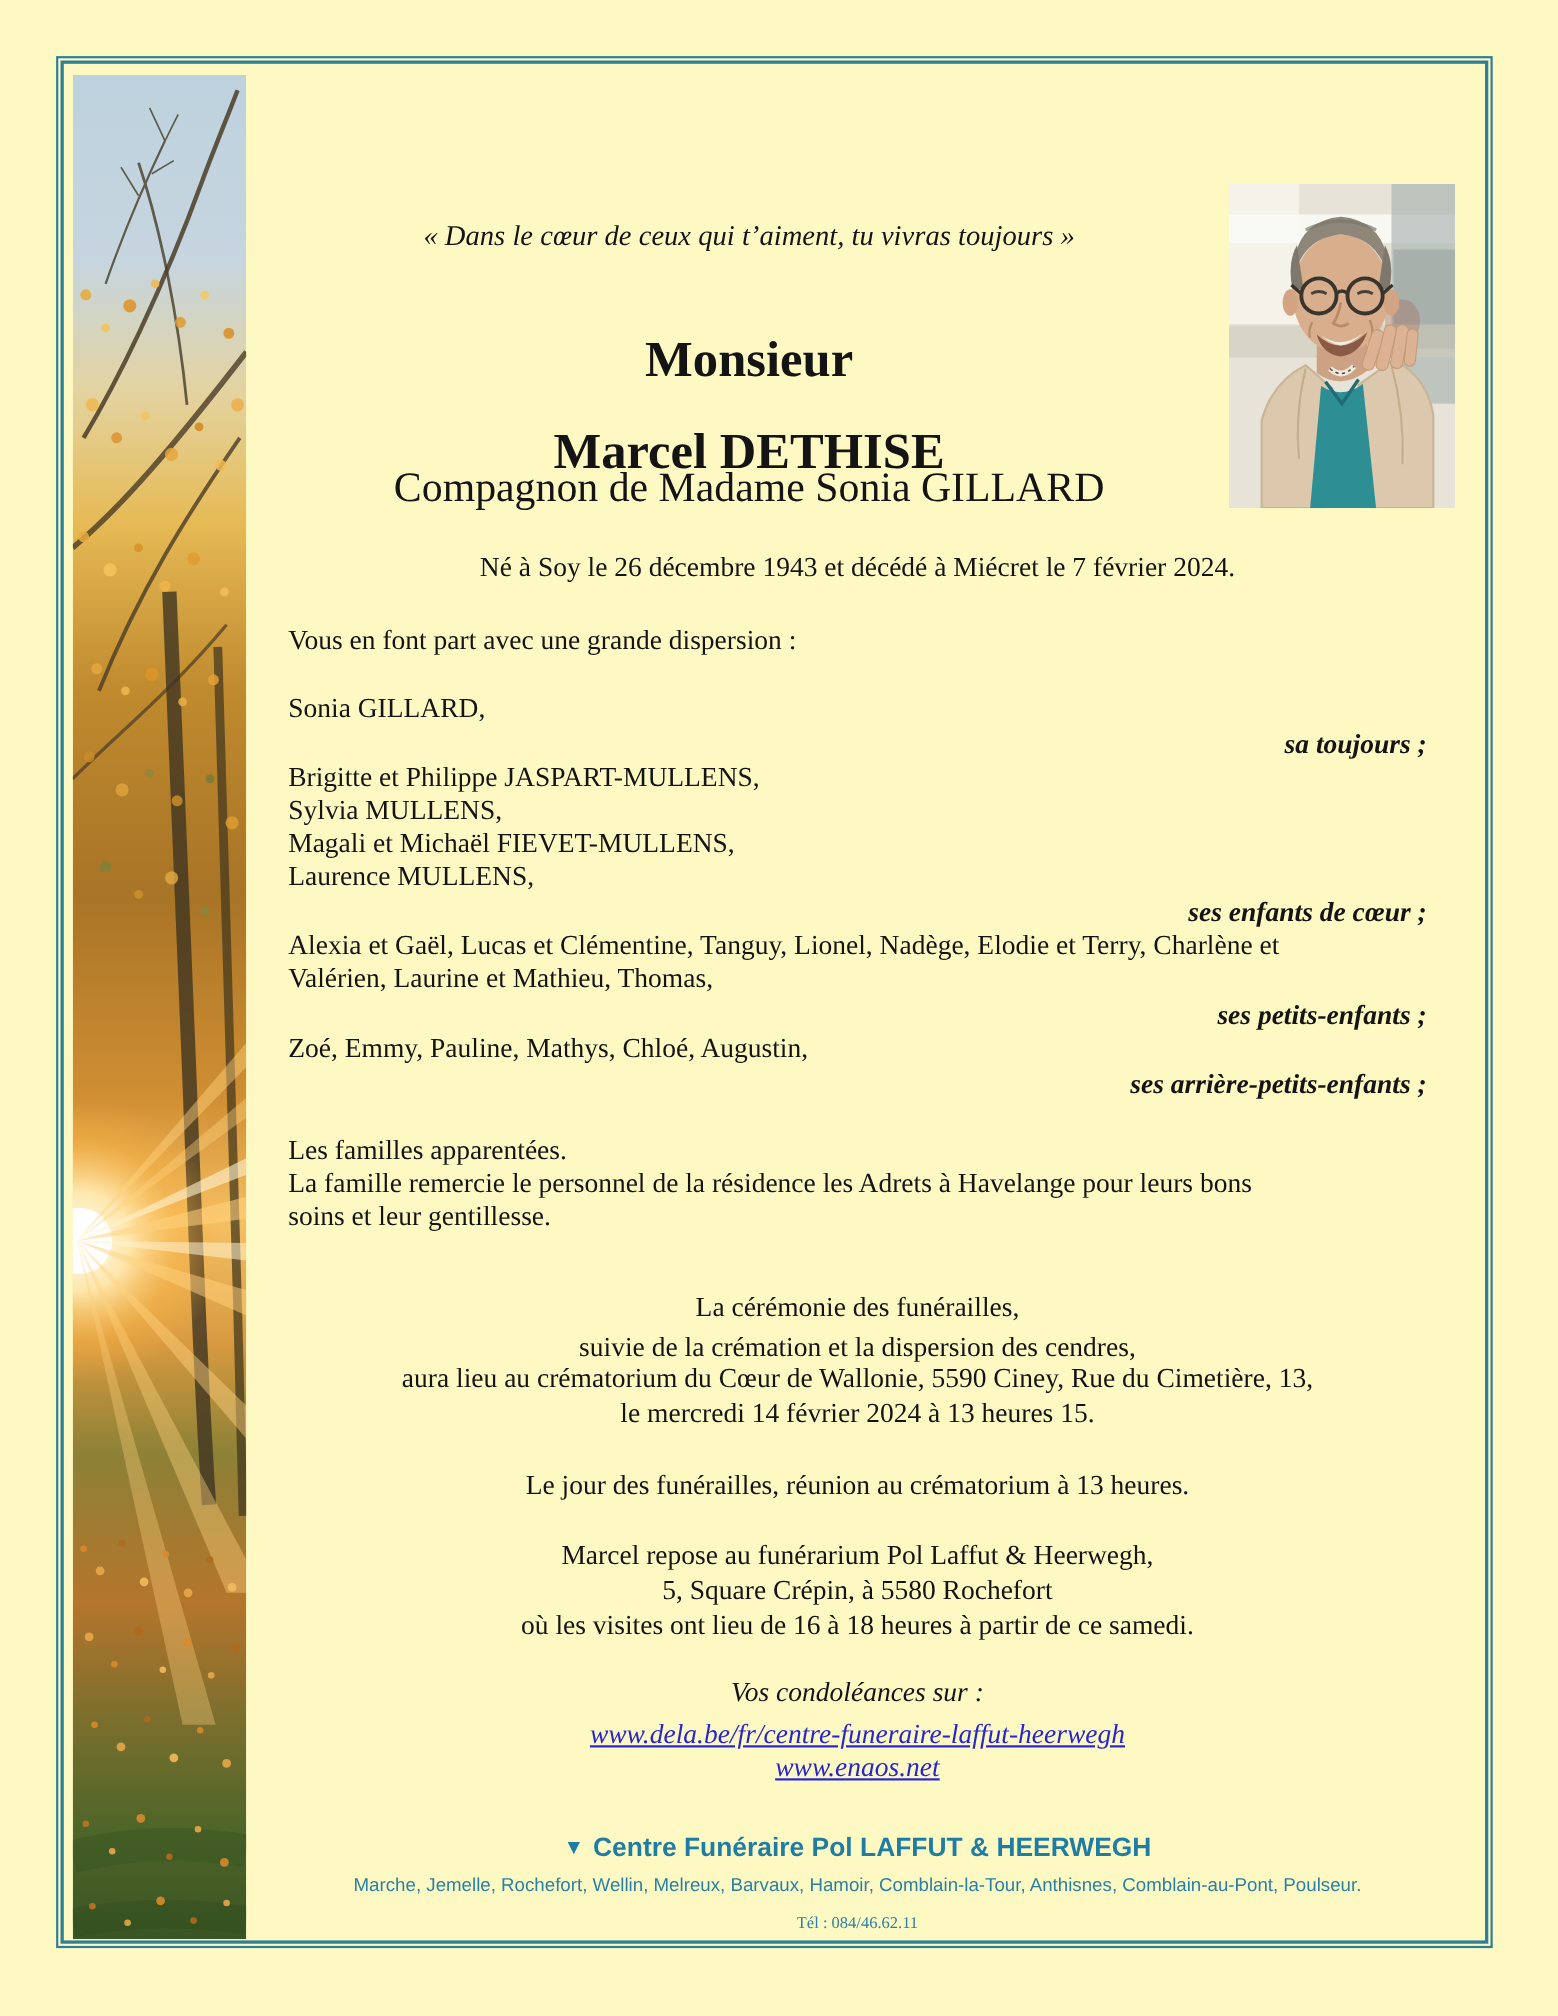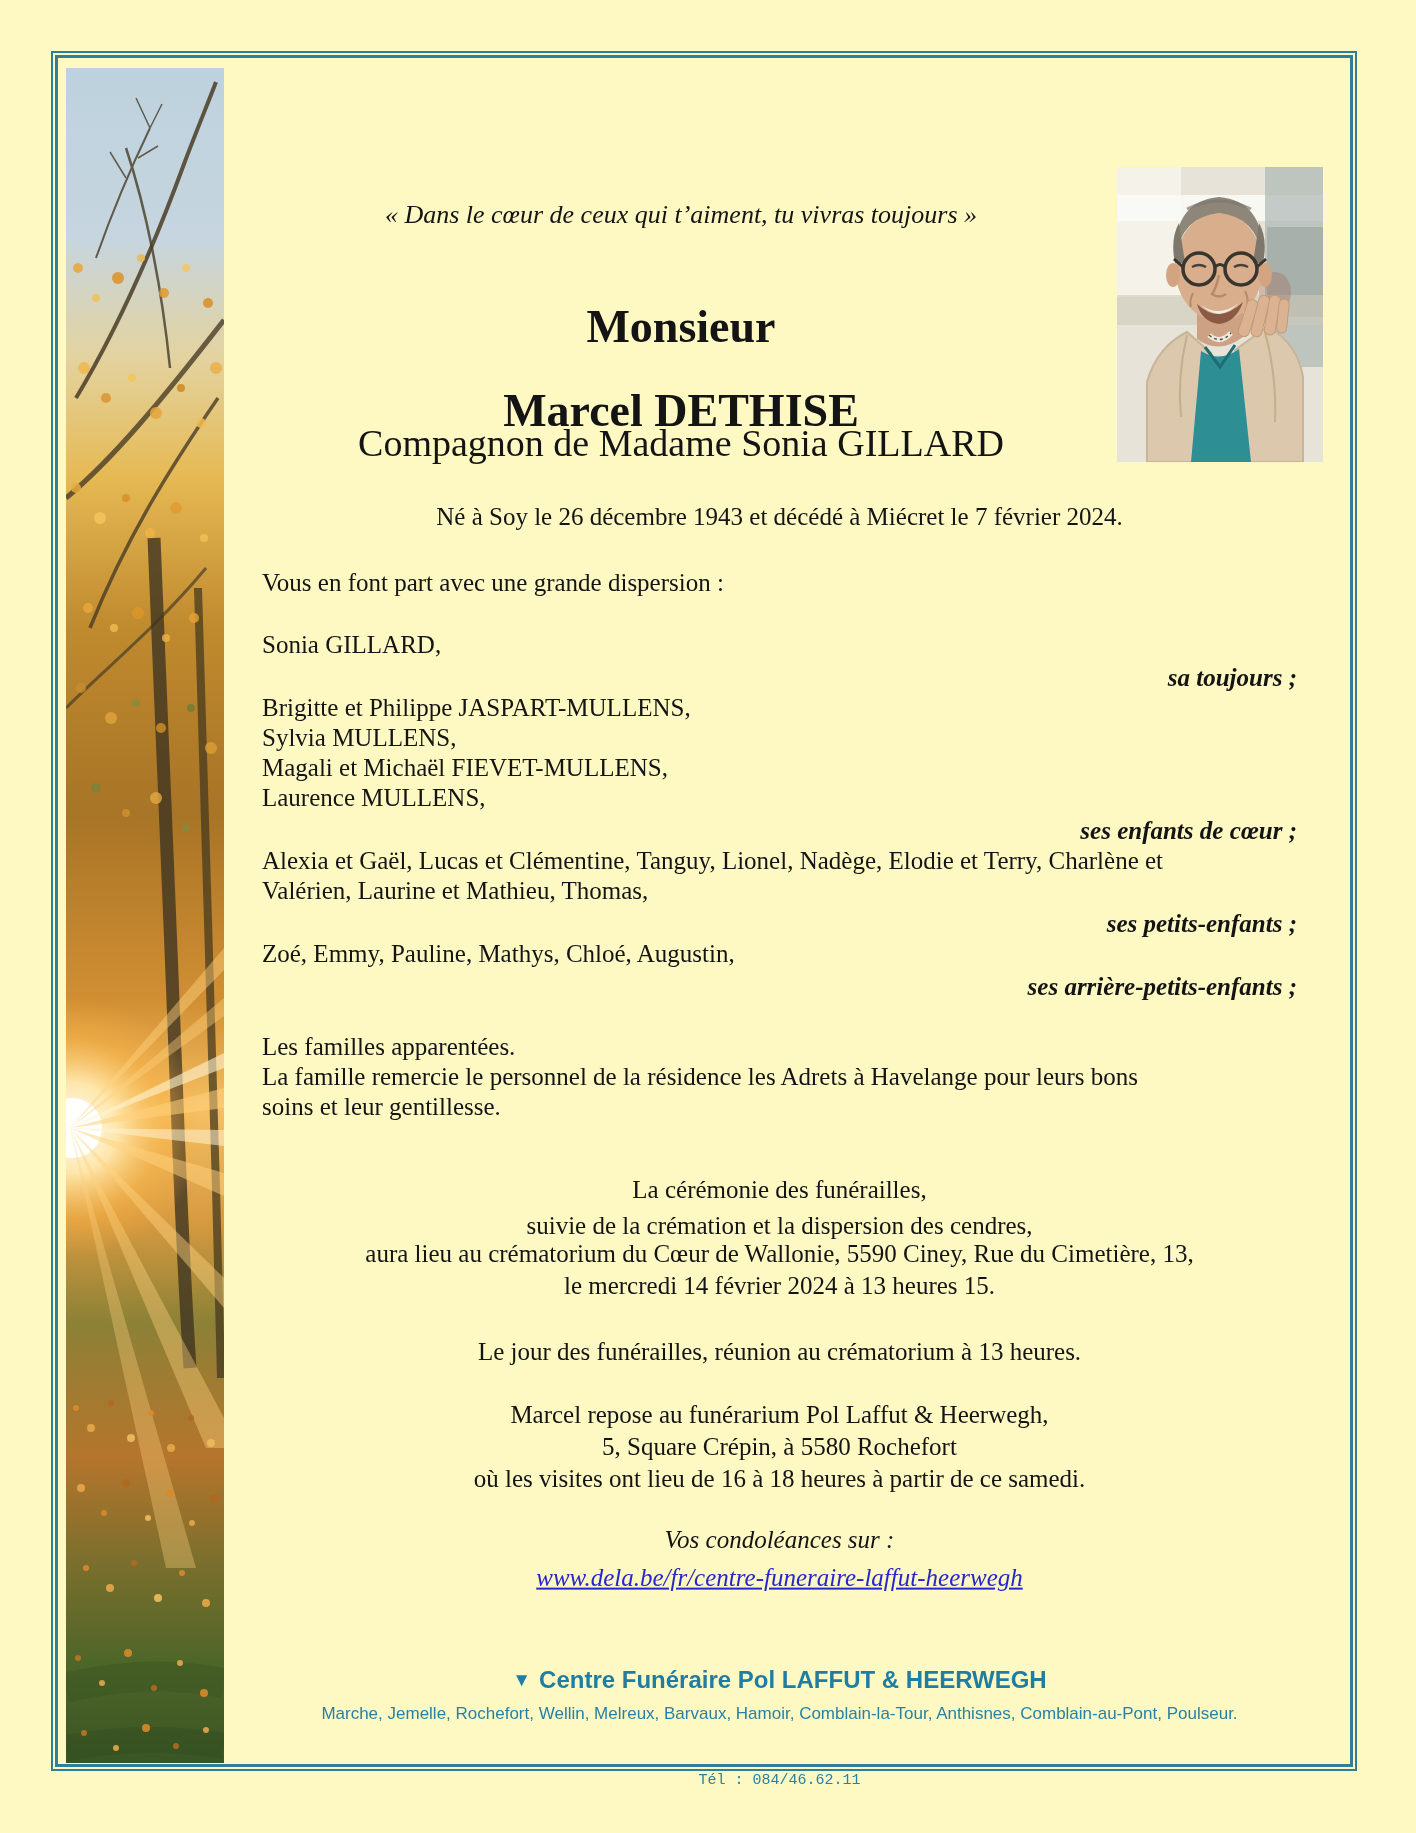--- a/index.html
+++ b/index.html
@@ -25,21 +25,21 @@
   .ra{text-align:right;font-weight:bold;font-style:italic;}
   .quote{font-style:italic;font-size:26px;}
   .title{font-weight:bold;font-size:46px;}
   .subtitle{font-size:38px;}
   .b{font-weight:normal;}
   .i{font-style:italic;}
   .link{color:var(--link-blue);font-style:italic;text-decoration:underline;cursor:pointer;}
   .brand{font-family:"Liberation Sans", sans-serif;font-weight:bold;font-size:24px;color:var(--teal-footer);}
   .brand .arrow{font-size:19px;position:relative;top:-2px;margin-right:8px;}
   .towns{font-family:"Liberation Sans", sans-serif;font-size:17px;color:#2781a6;}
-  .tel{font-family:Liberation Mono, monospace;font-size:15px;color:#2781a6;margin-top:32px;}
+  .tel{font-family:Liberation Serif, serif;font-size:15px;color:#2781a6;}
 </style>
 </head>
 <body>
 
 <div class="page">
 
   <div class="frame">
     <div class="frame-inner"></div>
   </div>
 
@@ -276,19 +276,20 @@
     <div class="ln cc b" style="top:1286px">le mercredi 14 février 2024 à 13 heures 15.</div>
 
     <div class="ln cc b" style="top:1352px">Le jour des funérailles, réunion au crématorium à 13 heures.</div>
 
     <div class="ln cc b" style="top:1415px">Marcel repose au funérarium Pol Laffut &amp; Heerwegh,</div>
     <div class="ln cc b" style="top:1447px">5, Square Crépin, à 5580 Rochefort</div>
     <div class="ln cc b" style="top:1479px">où les visites ont lieu de 16 à 18 heures à partir de ce samedi.</div>
 
     <div class="ln cc i" style="top:1540px">Vos condoléances sur :</div>
     <div class="ln cc" style="top:1578px"><a class="link">www.dela.be/fr/centre-funeraire-laffut-heerwegh</a></div>
+    <div class="ln cc" style="top:1608px"><a class="link">www.enaos.net</a></div>
 
     <div class="ln cc brand" style="top:1680px"><span class="arrow">▼</span><span>Centre Funéraire Pol LAFFUT &amp; HEERWEGH</span></div>
     <div class="ln cc towns" style="top:1714px">Marche, Jemelle, Rochefort, Wellin, Melreux, Barvaux, Hamoir, Comblain-la-Tour, Anthisnes, Comblain-au-Pont, Poulseur.</div>
     <div class="ln cc tel" style="top:1749px">Tél : 084/46.62.11</div>
 
   </div>
 </div>
 
 </body></html>

